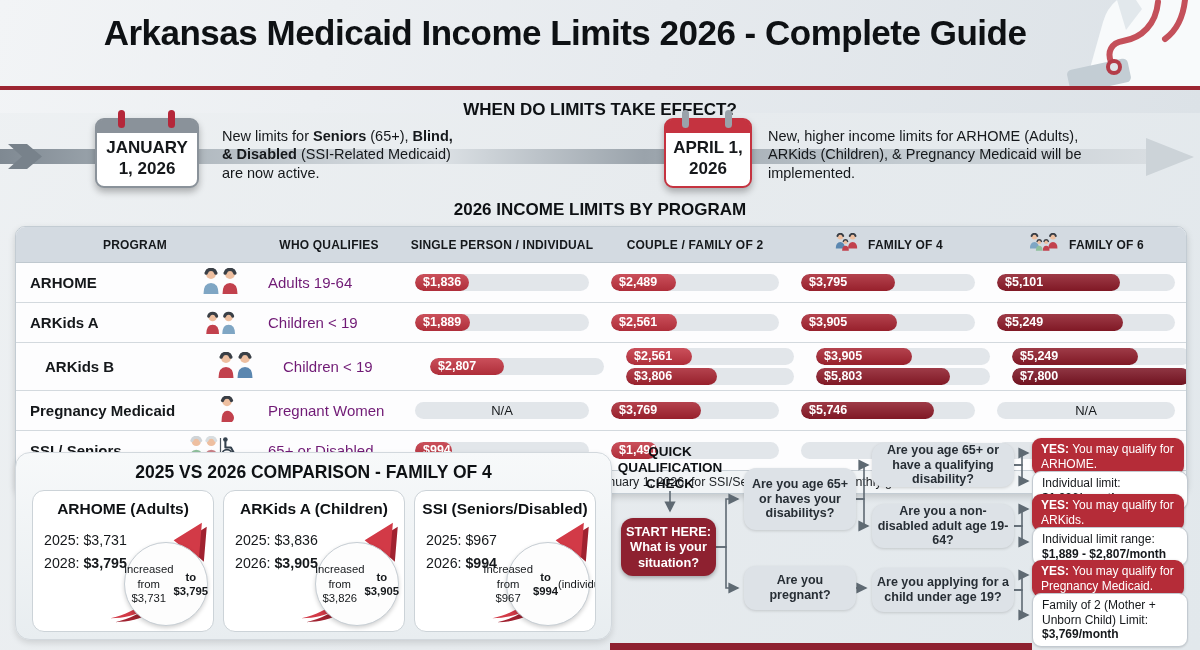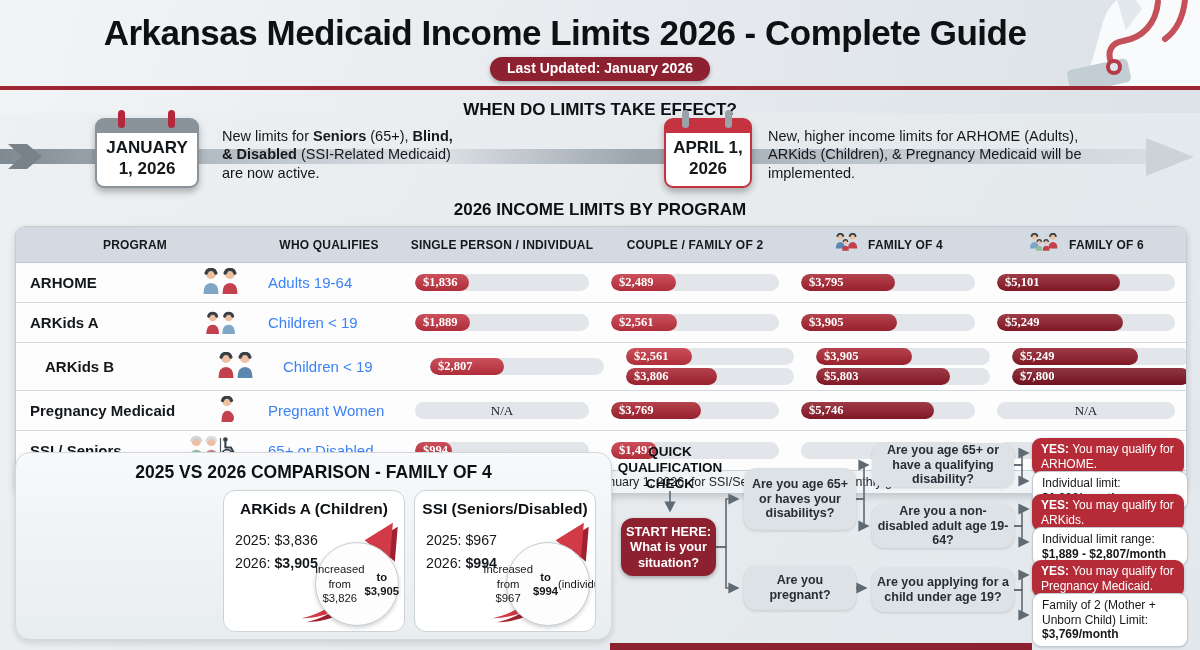--- a/index.html
+++ b/index.html
@@ -39,23 +39,23 @@
   .tbl{position:absolute;top:226px;left:15px;width:1170px;background:#fdfdfe;
        border:1px solid #c3ccd3;border-radius:10px;box-shadow:0 3px 7px rgba(0,0,0,.15);overflow:hidden;}
   .trow{display:grid;grid-template-columns:238px 150px 196px 190px 196px 200px;align-items:center;}
   .thead{background:#d3dae1;border-bottom:1px solid #bfc8cf;}
   .th{font-size:12px;font-weight:800;text-align:center;padding:6px 2px;letter-spacing:.2px;
       display:flex;align-items:center;justify-content:center;gap:5px;}
   .tbody-row{border-bottom:1px solid #d3d9de;}
   .tbody-row:last-of-type{border-bottom:none;}
   .cell-program{display:flex;align-items:center;justify-content:space-between;padding:0 14px 0 14px;
       font-size:15px;font-weight:800;}
-  .cell-qual{font-size:15px;color:#3b82f6;padding-left:14px;}
+  .cell-qual{font-size:15px;color:#701a75;padding-left:14px;}
   .cell-val{padding:0 11px;display:flex;flex-direction:column;gap:3px;justify-content:center;}
-  .track{position:relative;height:17px;border-radius:8.5px;background:#e2e6ea;overflow:hidden;font-family:Liberation Serif, serif;}
+  .track{position:relative;height:17px;border-radius:8.5px;background:#e2e6ea;overflow:hidden;}
   .bar{position:absolute;left:0;top:0;height:100%;border-radius:8.5px;
       background-image:linear-gradient(180deg,rgba(255,255,255,.14),rgba(0,0,0,.10));
       color:#fff;font-size:12.5px;font-weight:800;line-height:17px;padding-left:8px;box-sizing:border-box;white-space:nowrap;}
   .na{position:absolute;left:0;top:0;width:100%;text-align:center;font-size:13px;line-height:17px;color:#15181b;}
   .tfoot{border-top:1px solid #c8cfd5;background:#f1f4f6;text-align:center;
       font-size:12.4px;color:#1b1f23;padding:4px 4px;}
   
   .cmp{position:absolute;left:15px;top:452px;width:595px;height:186px;border-radius:15px;
       background:linear-gradient(180deg,#f7f9fa,#e8edf0);border:1.5px solid #d2d8dd;
       box-shadow:0 3px 6px rgba(0,0,0,.12);}
@@ -109,21 +109,20 @@
       <rect x="95" y="0" width="75" height="86" fill="#e9eef1"></rect>
       <path d="M55 86 L73 22 Q77 8 87 0 L170 0 L170 86 Z" fill="#f8fafb"></path>
       <path d="M87 0 L96 30 L112 9 L106 0 Z" fill="#e2e8ec"></path>
       <rect x="38" y="64" width="62" height="24" rx="5" fill="#c3cdd4" transform="rotate(-12 69 76)"></rect>
       <path d="M128 2 C126 24 112 38 93 41 C81 43 77 52 81 62" stroke="#c4505a" stroke-width="6" fill="none" stroke-linecap="round"></path>
       <circle cx="84" cy="67" r="8" fill="#b43c48"></circle>
       <circle cx="84" cy="67" r="4" fill="#dfe5e9"></circle>
       <path d="M155 0 C153 18 146 31 135 39" stroke="#c4505a" stroke-width="6" fill="none" stroke-linecap="round"></path>
     </svg>
     <div class="hdr-title">Arkansas Medicaid Income Limits 2026 - Complete Guide</div>
-    <div class="hdr-badge">Last Updated: January 2026</div>
     <div class="hdr-rule"></div>
   </div>
 
   <div class="fx-heading">WHEN DO LIMITS TAKE EFFECT?</div>
   <div class="band"></div>
   <svg class="band-start" width="36" height="25" viewBox="0 0 36 25">
     <path d="M0 0 L19 0 L34 12.5 L19 25 L0 25 L14 12.5 Z" fill="#78828b"></path>
   </svg>
   <svg class="band-end" width="52" height="44" viewBox="0 0 52 44">
     <path d="M0 3 L48 22 L0 41 Z" fill="#ccd3d8"></path>
@@ -411,20 +410,35 @@
             </div>
           </div>
         </div>
       </div>
     <div class="tfoot">Limits shown are for April 1, 2026, for adults/kids/pregnancy and January 1, 2026, for SSI/Seniors. Limits are monthly gross income.</div>
   </div>
 
   <div class="cmp">
     <div class="cmp-title">2025 VS 2026 COMPARISON - FAMILY OF 4</div>
 
+    <div class="cmp-card" style="left:16px;">
+      <div class="ct">ARHOME (Adults)</div>
+      <div class="cmp-lines">
+        <div>2025: $3,731</div>
+        <div><span>2028: </span><span data-b="1">$3,795</span></div>
+      </div>
+      <svg class="swoosh" width="105" height="112" viewBox="0 0 105 115">
+        <path d="M6 110 C36 104 50 86 60 64 C66 51 72 44 80 37 L71 30 L100 12 L97 48 L88 40 C78 49 72 58 66 72 C54 98 34 110 6 110 Z" fill="#a02230"></path>
+        <path d="M6 110 C36 104 50 86 60 64 C66 51 72 44 80 37 L71 30 L100 12 L97 48 L88 40 C78 49 72 58 66 72 C54 98 34 110 6 110 Z" fill="#d23a47" transform="translate(-5,-4)"></path>
+      </svg>
+      <div class="badge-circle">
+          <span>Increased from $3,731 </span>
+          <span data-b="1">to $3,795</span>
+        </div>
+    </div>
 
     <div class="cmp-card" style="left:207px;">
       <div class="ct">ARKids A (Children)</div>
       <div class="cmp-lines">
         <div>2025: $3,836</div>
         <div><span>2026: </span><span data-b="1">$3,905</span></div>
       </div>
       <svg class="swoosh" width="105" height="112" viewBox="0 0 105 115">
         <path d="M6 110 C36 104 50 86 60 64 C66 51 72 44 80 37 L71 30 L100 12 L97 48 L88 40 C78 49 72 58 66 72 C54 98 34 110 6 110 Z" fill="#a02230"></path>
         <path d="M6 110 C36 104 50 86 60 64 C66 51 72 44 80 37 L71 30 L100 12 L97 48 L88 40 C78 49 72 58 66 72 C54 98 34 110 6 110 Z" fill="#d23a47" transform="translate(-5,-4)"></path>

